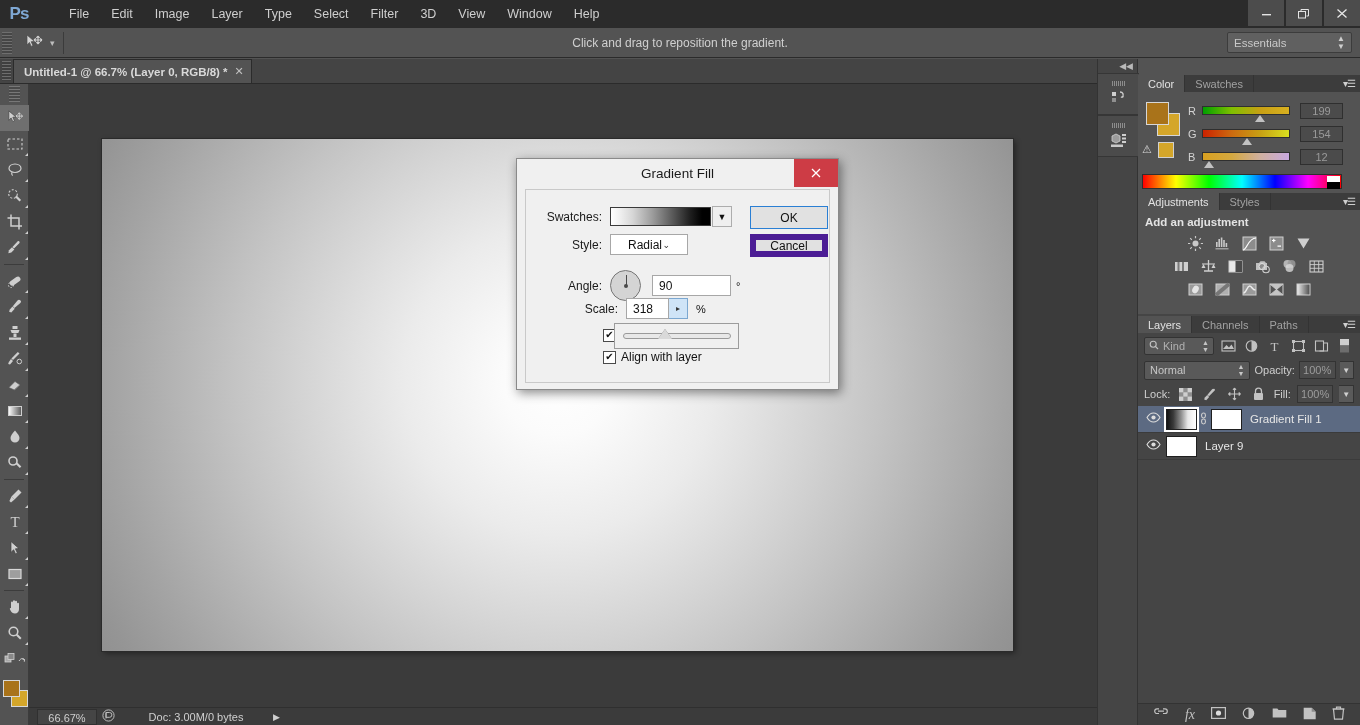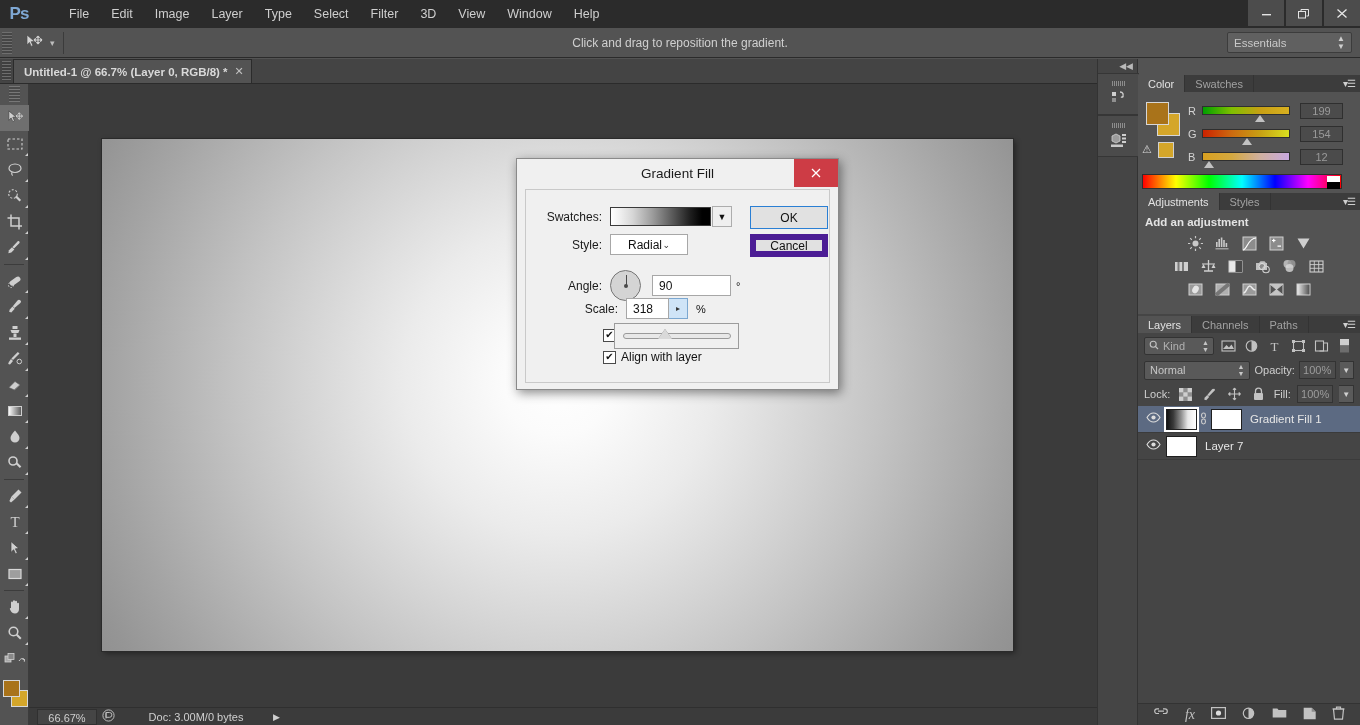--- a/index.html
+++ b/index.html
@@ -884,21 +884,21 @@
         </div>
 
         <div class="layer-item">
           <span class="eye">
             <svg width="15" height="11" viewBox="0 0 15 11">
                 <path d="M1 5.5C3 2 5 1 7.5 1S12 2 14 5.5C12 9 10 10 7.5 10S3 9 1 5.5z" fill="none" stroke="#dcdcdc" stroke-width="1.1"></path>
                 <circle cx="7.5" cy="5.5" r="2.1" fill="#dcdcdc"></circle>
               </svg>
           </span>
           <span class="thumb" style="margin-left:2px;background:#ffffff"></span>
-          <span class="lname">Layer 7</span>
+          <span class="lname">Layer 9</span>
         </div>
       </div>
 
       <div class="layer-footer">
         <span class="lf-ic">
           <svg width="16" height="11" viewBox="0 0 16 11">
               <path d="M6 5.5H4a2.3 2.3 0 010-4.6h2M10 5.5h2a2.3 2.3 0 000-4.6h-2M5 3.2h6" fill="none" stroke="#c2c2c2" stroke-width="1.2"></path>
             </svg>
         </span>
         <span class="lf-ic" style="font-family:'Liberation Serif',serif;font-style:italic;font-size:14px;">fx</span>

